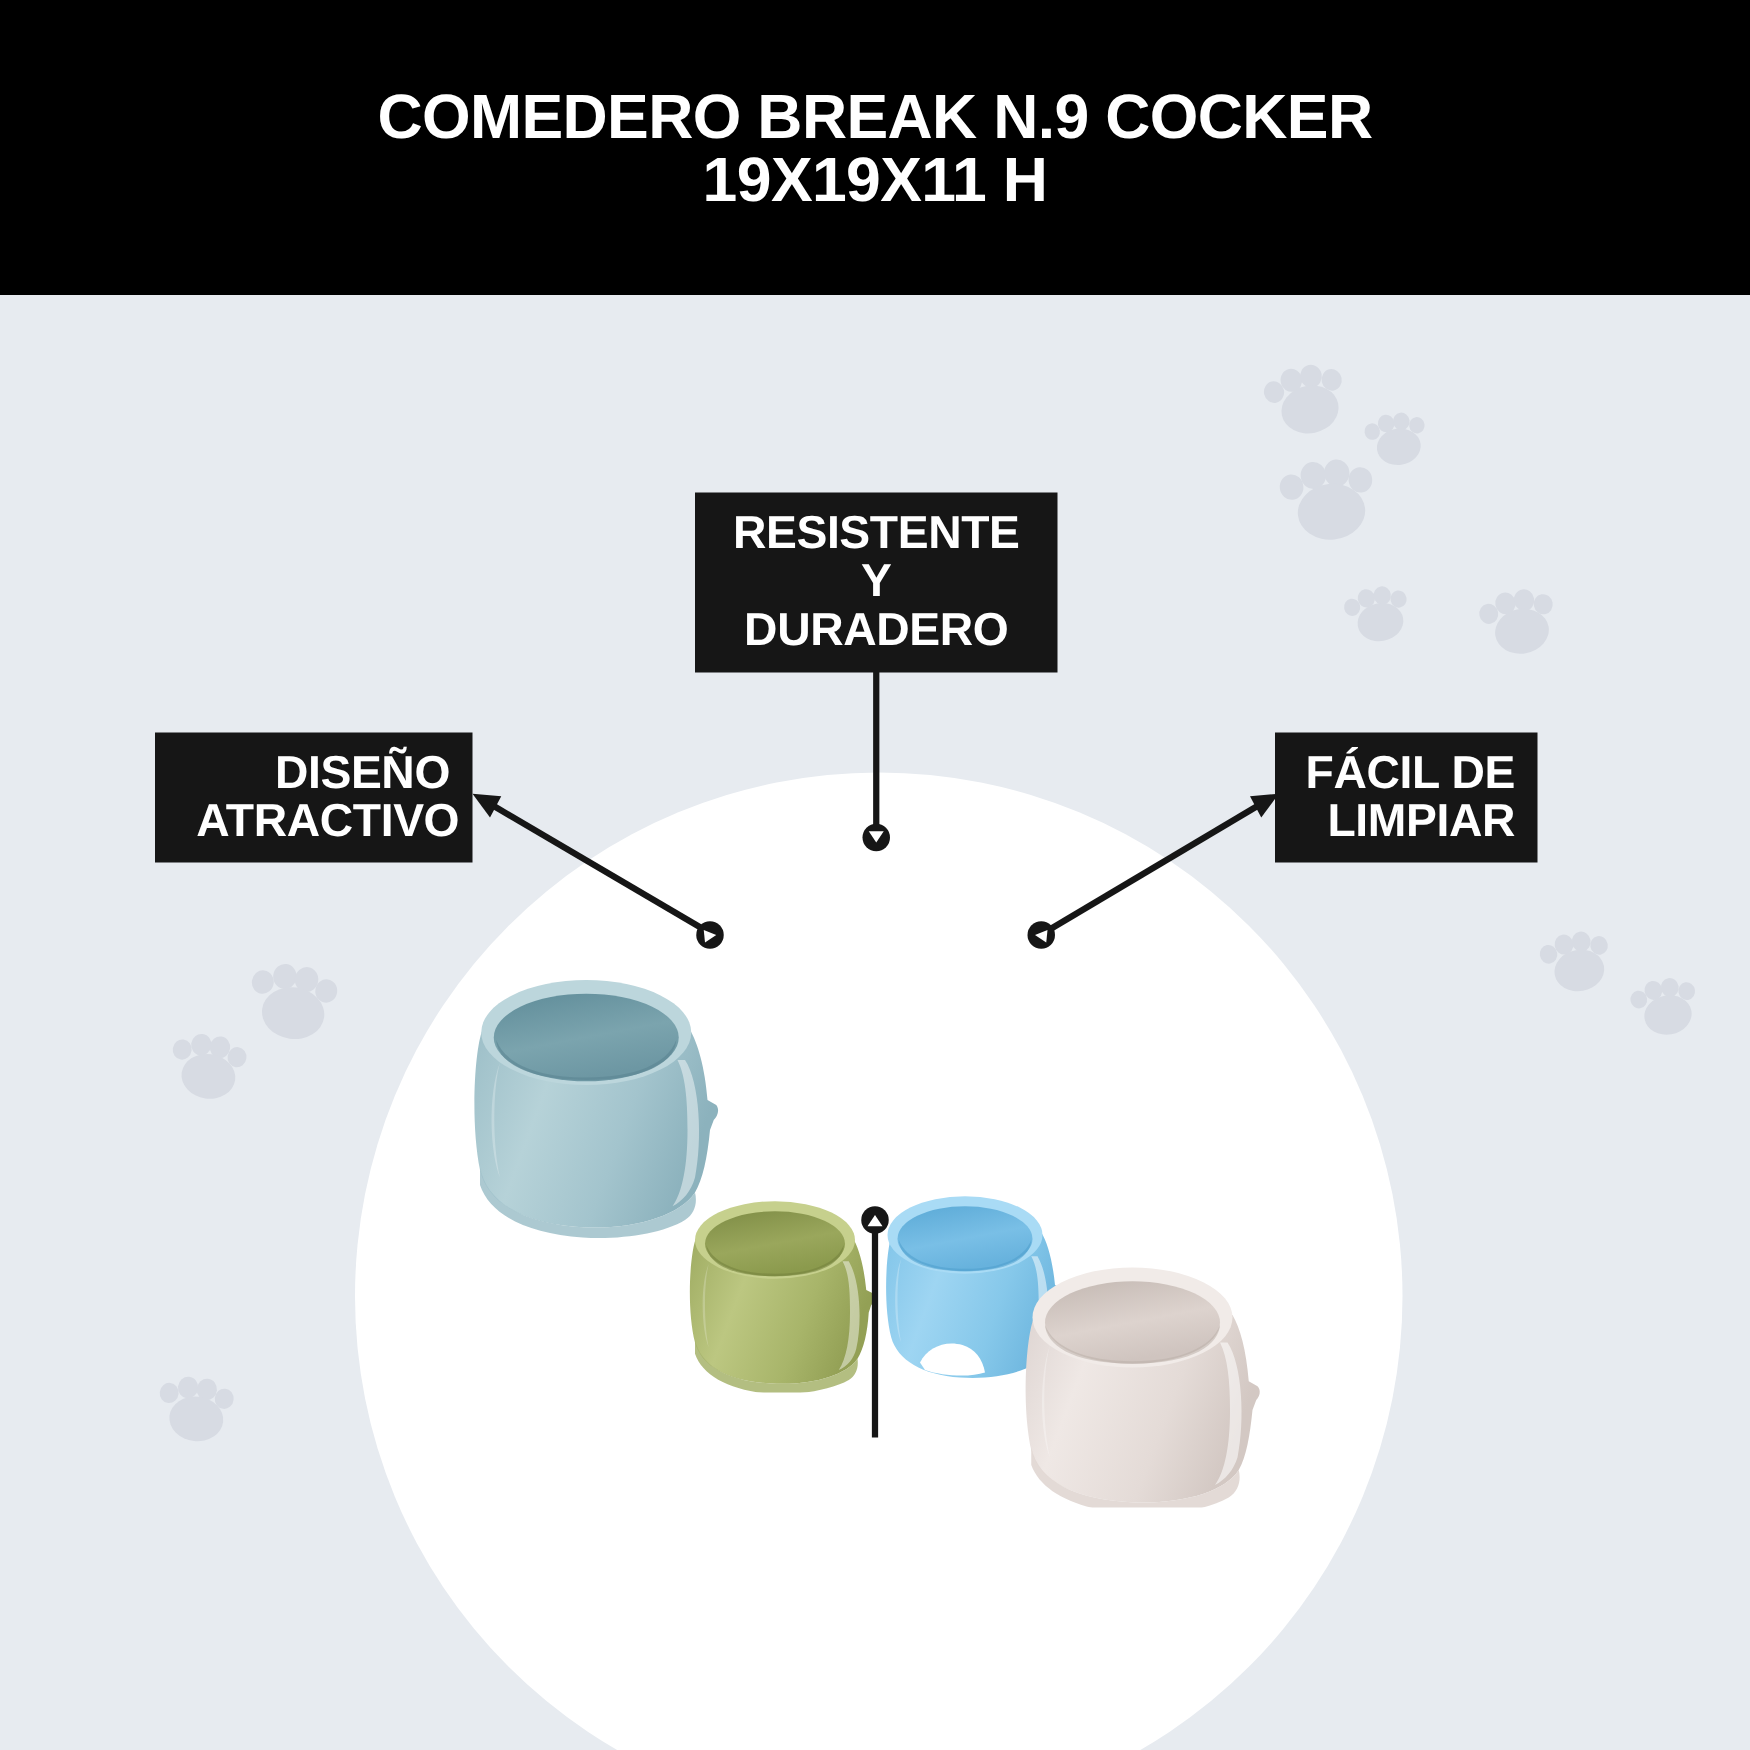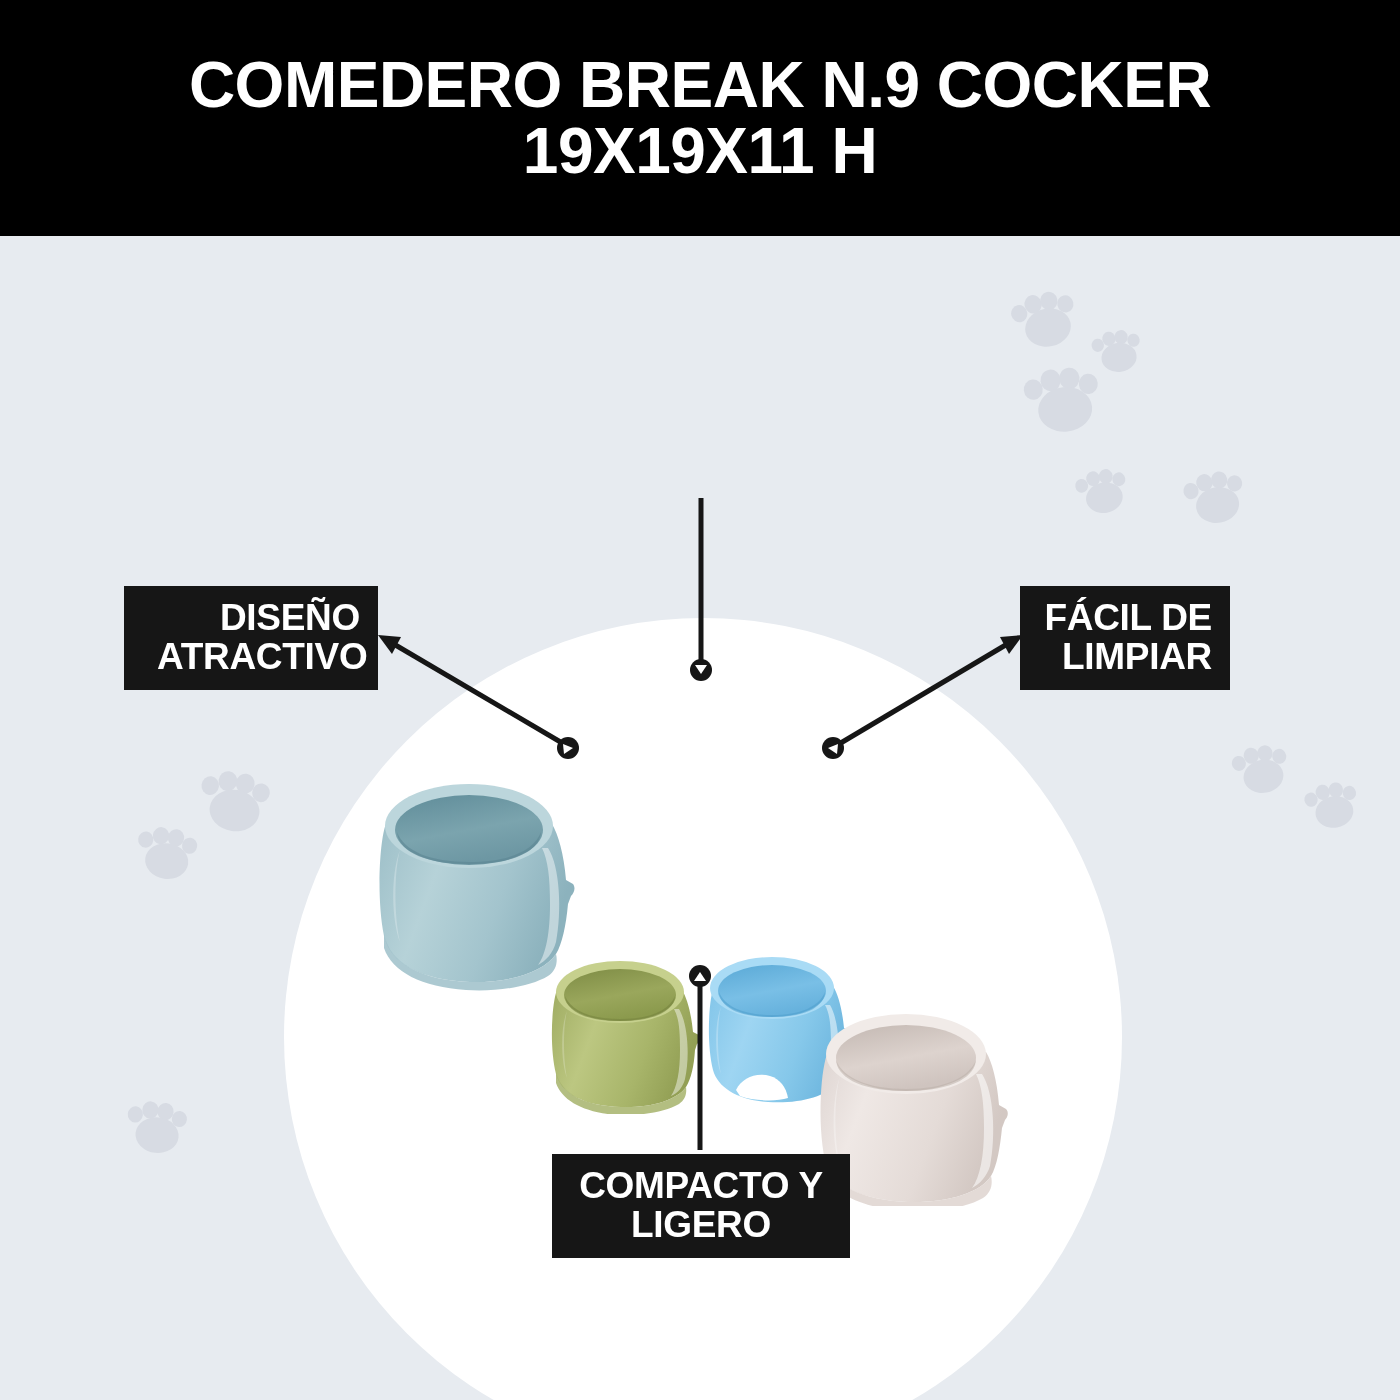--- a/index.html
+++ b/index.html
@@ -27,21 +27,21 @@
     height: 236px;
     background: #000000;
     display: flex;
     align-items: center;
     justify-content: center;
   }
   .header-title {
     color: #ffffff;
     font-family: "Liberation Sans", sans-serif;
     font-weight: bold;
-    font-size: 64px;
+    font-size: 50px;
     line-height: 1.02;
     letter-spacing: -0.5px;
     text-align: center;
     width: 1300px;
     white-space: pre-line;
     margin-top: 1px;
   }
 
   
   .stage {
@@ -388,23 +388,23 @@
       <path d="M838 744 L828 748 L837 754 Z" fill="#ffffff"></path>
     </g>
 
     <g>
       <circle cx="700" cy="976" r="11" fill="#161616"></circle>
       <path d="M694 981 L700 972 L706 981 Z" fill="#ffffff"></path>
       <line x1="700" y1="984" x2="700" y2="1150" stroke="#161616" stroke-width="5"></line>
     </g>
   </svg>
 
+  <div class="callout top">RESISTENTE Y
+DURADERO</div>
 
   <div class="callout left">DISEÑO
 ATRACTIVO</div>
 
   <div class="callout right">FÁCIL DE
 LIMPIAR</div>
 
-  <div class="callout bottom">COMPACTO Y
-LIGERO</div>
 
 </div>
 
 </body></html>

